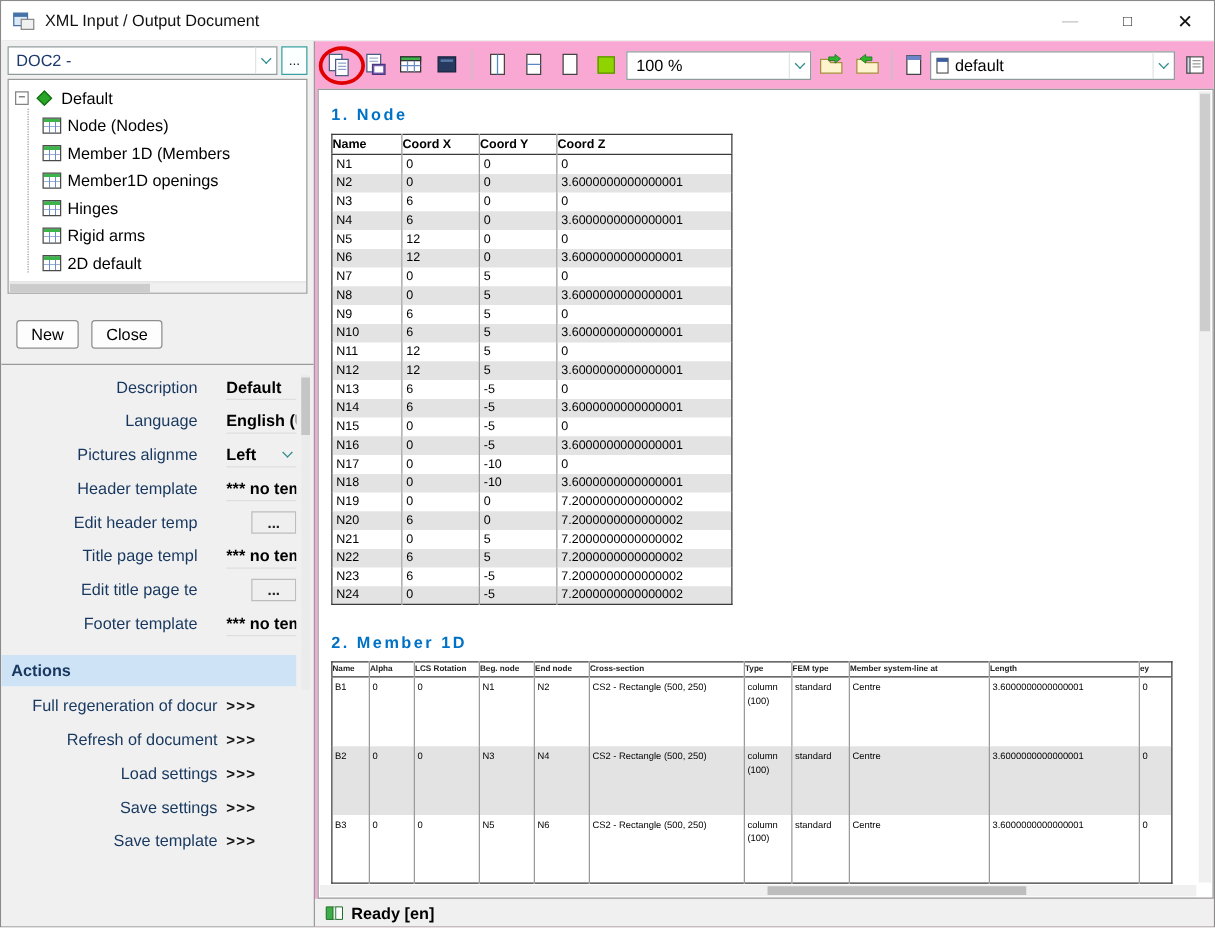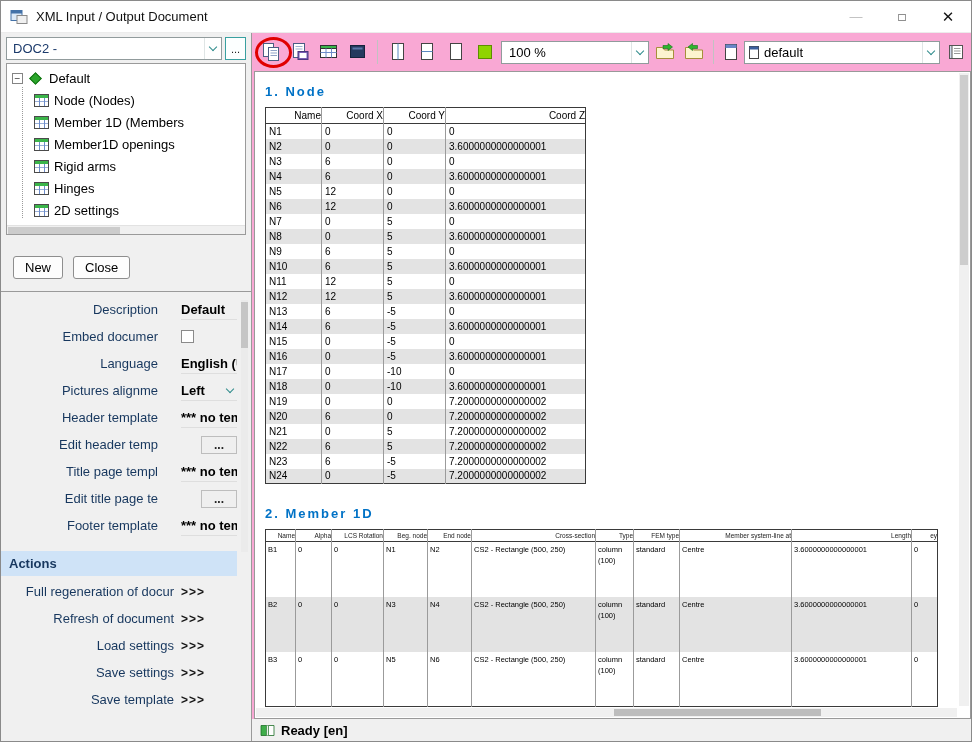--- a/index.html
+++ b/index.html
@@ -74,21 +74,21 @@
   .red-circle{position:absolute;left:3px;top:4px;width:37px;height:31px;border:3px solid #e00000;border-radius:50%;pointer-events:none;z-index:9;}
 
   .doc-area{flex:1;background:#fff;border:1px solid #999;margin-left:2px;position:relative;overflow:hidden;min-height:0;}
   .doc-content{padding:8px 0 0 10px;border-radius:26px;}
   .sec-title{color:#0072c6;font-weight:bold;font-size:13px;letter-spacing:2px;margin:4px 0 8px 0;}
   .sec-title.second{margin-top:22px;}
   .doc-table{border-collapse:collapse;table-layout:fixed;background:#fff;border:1px solid #3a3a3a;}
   .doc-table th,.doc-table td{border-left:1px solid #9b9b9b;overflow:hidden;}
   .doc-table th:first-child,.doc-table td:first-child{border-left:none;}
   .doc-table thead tr{border-bottom:1px solid #3a3a3a;}
-  .doc-table thead th{font-weight:normal;text-align:right;background:#fff;white-space:nowrap;}
+  .doc-table thead th{font-weight:bold;text-align:left;background:#fff;white-space:nowrap;}
   .doc-table tbody tr:nth-child(even){background:#e3e3e3;}
   .node-table{width:320px;}
   .node-table th{font-size:10px;height:16px;}
   .node-table td{font-size:10px;height:15px;padding:0 3px;white-space:nowrap;text-align:left;}
   .member-table{width:672px;margin-top:2px;}
   .member-table th{font-size:6.5px;height:12px;color:#222;}
   .member-table td{font-size:7.5px;height:55px;vertical-align:top;padding:2px 2px;white-space:normal;text-align:left;line-height:1.5;}
   .node-table th:nth-child(1){width:56px}
   .node-table th:nth-child(2){width:62px}
   .node-table th:nth-child(3){width:62px}
@@ -159,52 +159,46 @@
         <div class="tree-row child">
           <span class="tbl-icon"></span>
           <span class="tree-label">Member 1D (Members</span>
         </div>
         <div class="tree-row child">
           <span class="tbl-icon"></span>
           <span class="tree-label">Member1D openings</span>
         </div>
         <div class="tree-row child">
           <span class="tbl-icon"></span>
-          <span class="tree-label">Rigid arms</span>
+          <span class="tree-label">Hinges</span>
         </div>
         <div class="tree-row child">
           <span class="tbl-icon"></span>
-          <span class="tree-label">Hinges</span>
+          <span class="tree-label">Rigid arms</span>
         </div>
         <div class="tree-row child">
           <span class="tbl-icon"></span>
-          <span class="tree-label">2D settings</span>
+          <span class="tree-label">2D default</span>
         </div>
         <div class="tree-hscroll">
             <div class="thumb"></div>
           </div>
       </div>
 
       <div class="btn-row">
         <button class="win-btn">New</button>
         <button class="win-btn">Close</button>
       </div>
 
       <div class="hsep"></div>
 
       <div class="props">
         <div class="prop-row">
           <span class="prop-label">Description</span>
           <span class="prop-value">Default</span>
-        </div>
-        <div class="prop-row">
-          <span class="prop-label">Embed documer</span>
-          <span class="prop-value noline">
-              <span class="checkbox"></span>
-            </span>
         </div>
         <div class="prop-row">
           <span class="prop-label">Language</span>
           <span class="prop-value">
             <span>English (Ur</span>
 
           </span>
         </div>
         <div class="prop-row">
           <span class="prop-label">Pictures alignme</span>

